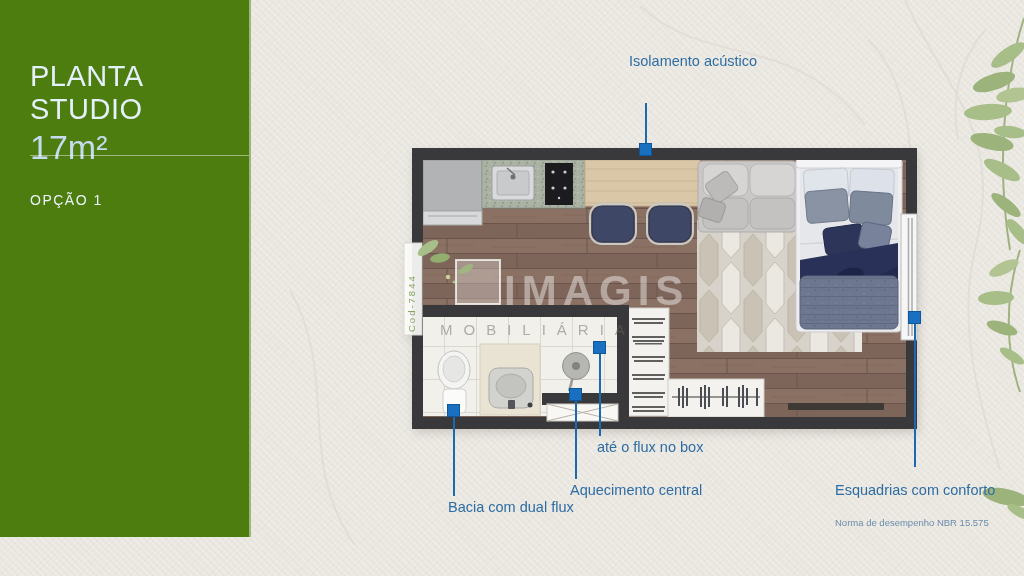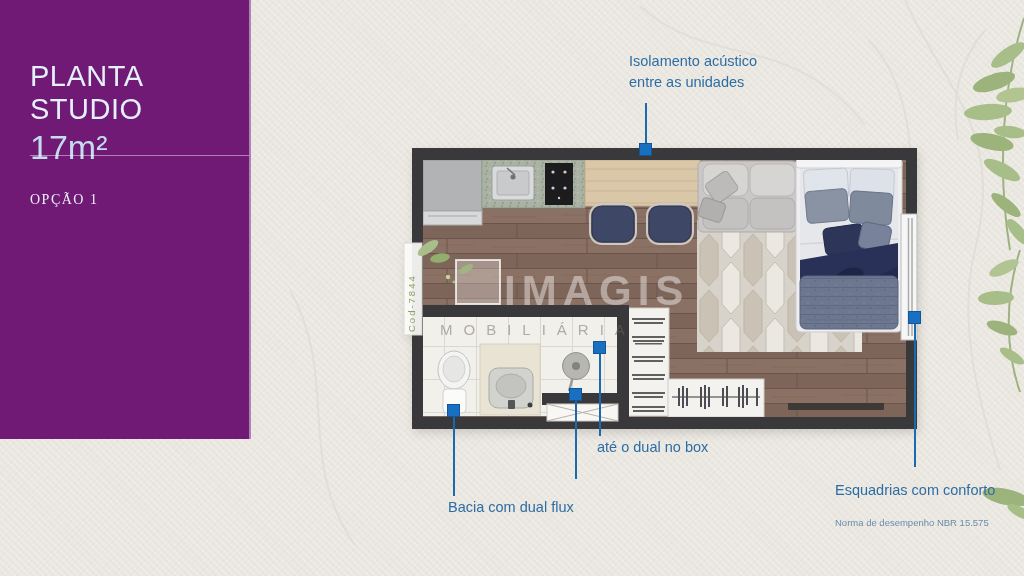--- a/index.html
+++ b/index.html
@@ -3,30 +3,30 @@
 <meta charset="utf-8">
 <style>
   html,body{margin:0;padding:0;background:#555;}
   .page{position:relative;width:1024px;height:576px;overflow:hidden;
         background:#eae7e1;font-family:"Liberation Sans",sans-serif;}
   .paper-tex{position:absolute;inset:0;
     background-image:
       repeating-linear-gradient(45deg, rgba(255,255,255,.20) 0 2px, rgba(0,0,0,0) 2px 5px),
       repeating-linear-gradient(-45deg, rgba(175,170,160,.07) 0 1px, rgba(0,0,0,0) 1px 4px);}
   
-  .sidebar{position:absolute;left:0;top:0;width:251px;height:439px;background:#701a75;}
+  .sidebar{position:absolute;left:0;top:0;width:251px;height:537px;background:#4d7c0f;}
   .sidebar::after{content:"";position:absolute;right:0;top:0;width:2px;height:100%;
      background:rgba(255,255,255,.45);}
   .sb-title{position:absolute;left:30px;top:60px;margin:0;font-size:29px;font-weight:400;
      letter-spacing:.5px;color:#e4f1fb;}
   .sb-area{position:absolute;left:30px;top:128px;font-size:34px;font-weight:400;color:#c6dcee;}
   .sb-divider{position:absolute;left:30px;top:155px;width:219px;height:1px;
      background:rgba(255,255,255,.45);}
   .sb-option{position:absolute;left:30px;top:192px;font-size:14px;letter-spacing:1.5px;
-     color:#ecf4fb;font-family:Liberation Serif, serif;}
+     color:#ecf4fb;}
   
   .ann{position:absolute;color:#2e6da3;font-size:14.5px;line-height:21px;white-space:nowrap;}
   .ann-note{font-size:9.5px;line-height:12px;color:#6b8cab;margin-top:16px;}
   .pline{position:absolute;width:2px;background:#1b69ae;}
   .pmark{position:absolute;width:13px;height:13px;background:#1a70c0;
      border:1px solid #0f5796;box-sizing:border-box;}
   .plan-svg{position:absolute;left:404px;top:140px;width:521px;height:289px;
      filter:drop-shadow(2px 4px 5px rgba(60,55,50,.18));}
   .deco-svg,.tex-svg{position:absolute;pointer-events:none;}
 </style>
@@ -280,29 +280,31 @@
   <div class="pmark" style="left:569px;top:388px"></div>
 
   <div class="pline" style="left:599px;top:354px;height:82px"></div>
   <div class="pmark" style="left:593px;top:341px"></div>
 
   <div class="pline" style="left:914px;top:324px;height:143px"></div>
   <div class="pmark" style="left:908px;top:311px"></div>
 
   <div class="ann" style="left:629px;top:51px">
     <div>Isolamento acústico</div>
-    <div>entre as unidades</div>
   </div>
 
   <div class="ann" style="left:448px;top:497px">
     <div>Bacia com dual flux</div>
   </div>
 
+  <div class="ann" style="left:570px;top:480px">
+    <div>Aquecimento central</div>
+  </div>
 
   <div class="ann" style="left:597px;top:437px">
-    <div>até o dual no box</div>
+    <div>até o flux no box</div>
   </div>
 
   <div class="ann" style="left:835px;top:480px">
     <div>Esquadrias com conforto</div>
     <div class="ann-note">Norma de desempenho NBR 15.575</div>
   </div>
 </div>
 
 </body></html>

